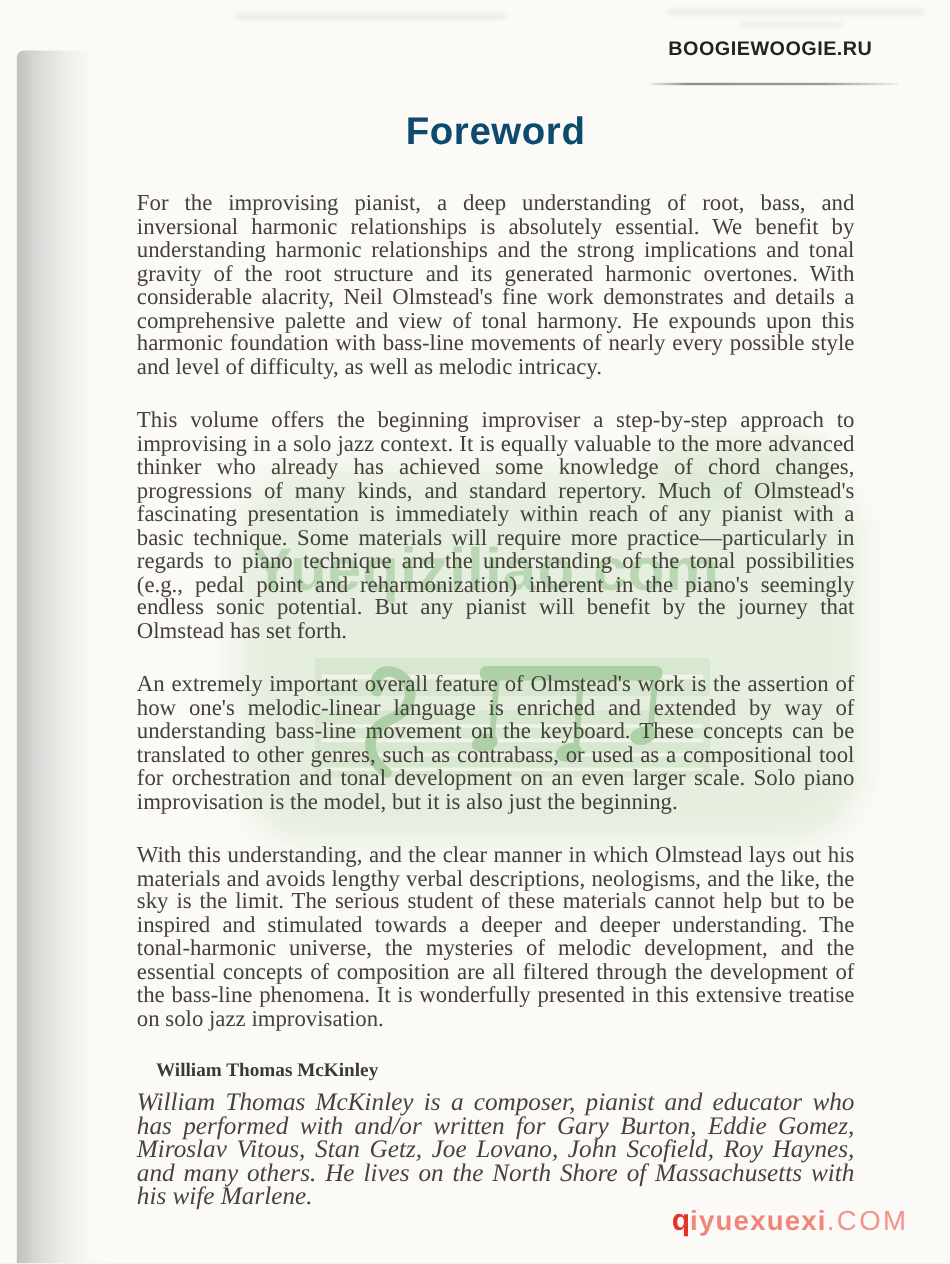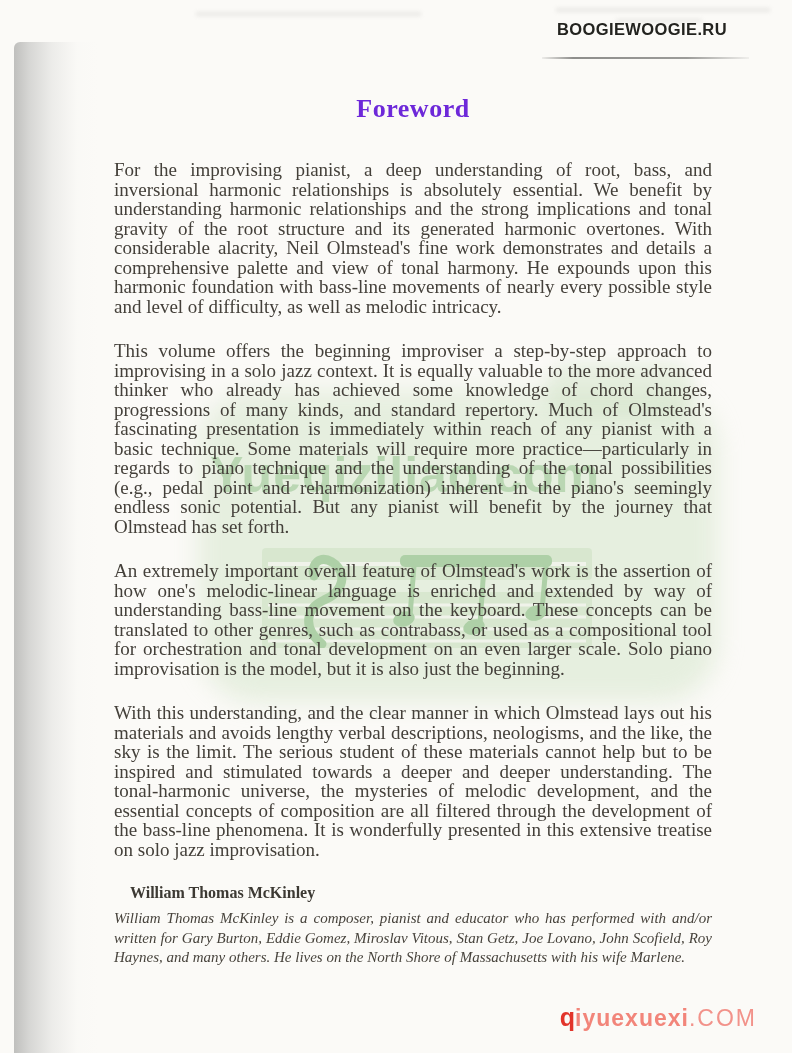--- a/index.html
+++ b/index.html
@@ -20,21 +20,21 @@
     border-radius:6px 0 0 0;
   }
 
   
   .smudge { position:absolute; background:rgba(120,120,118,0.14); filter:blur(2px); z-index:1; }
   .smudge.s1 { left:196px; top:12px; width:225px; height:4px; }
   .smudge.s2 { left:556px; top:8px;  width:214px; height:4px; }
   .smudge.s3 { left:616px; top:19px; width:86px;  height:3px; }
 
   
-  .header { position:absolute; top:20px; right:65px; z-index:2; text-align:center;margin-left:40px; }
+  .header { position:absolute; top:32px; right:65px; z-index:2; text-align:center;margin-left:40px; }
   .header-site {
     font-family:"Liberation Sans", sans-serif; font-weight:700;
     font-size:16.5px; letter-spacing:0.4px; color:#23231f;
   }
   .header-rule {
     position:absolute; top:37px; right:-22px; width:207px; height:2px;
     background:linear-gradient(to right, rgba(110,110,108,0.1),
       rgba(105,105,103,0.75) 15%, rgba(105,105,103,0.65) 70%, rgba(140,140,138,0.1));
   }
 
@@ -55,32 +55,32 @@
   }
   .wm-logo { position:absolute; left:262px; top:548px; width:330px; height:100px; opacity:0.6; }
 
   
   .content {
     position:absolute; left:114px; top:88px; width:598px; z-index:2;
     color:#44403a;
   }
   .content h1 {
     margin:0 0 30px 0; text-align:center;
-    font-family:Liberation Serif, serif; font-weight:700;
-    font-size:26px; line-height:42px; letter-spacing:0.5px; color:#6d28d9;
+    font-family:Liberation Sans, sans-serif; font-weight:700;
+    font-size:32px; line-height:42px; letter-spacing:0.5px; color:#0c4a6e;
   }
   .content p.body-par {
     margin:0 0 25px 0; font-size:19px; line-height:19.5px;
     text-align:justify; text-justify:inter-word;
   }
   .signature {
     margin:14px 0 7px 16px; font-weight:700; font-size:16px; color:#3c3933;
   }
   .bio {
-    margin:0; font-style:italic; font-size:15px; line-height:19.5px;
+    margin:0; font-style:italic; font-size:21px; line-height:19.5px;
     text-align:justify; color:#47433c;
   }
 
   
   .footer {
     position:absolute; right:35px; top:1003px; z-index:3;
     font-family:"Liberation Sans", sans-serif; font-size:23px; white-space:nowrap;margin-left:21px;
   }
   .footer .f-q   { color:#e2342a; font-weight:700; font-size:25px; }
   .footer .f-rest{ color:#f2857a; font-weight:600; letter-spacing:1px; }

